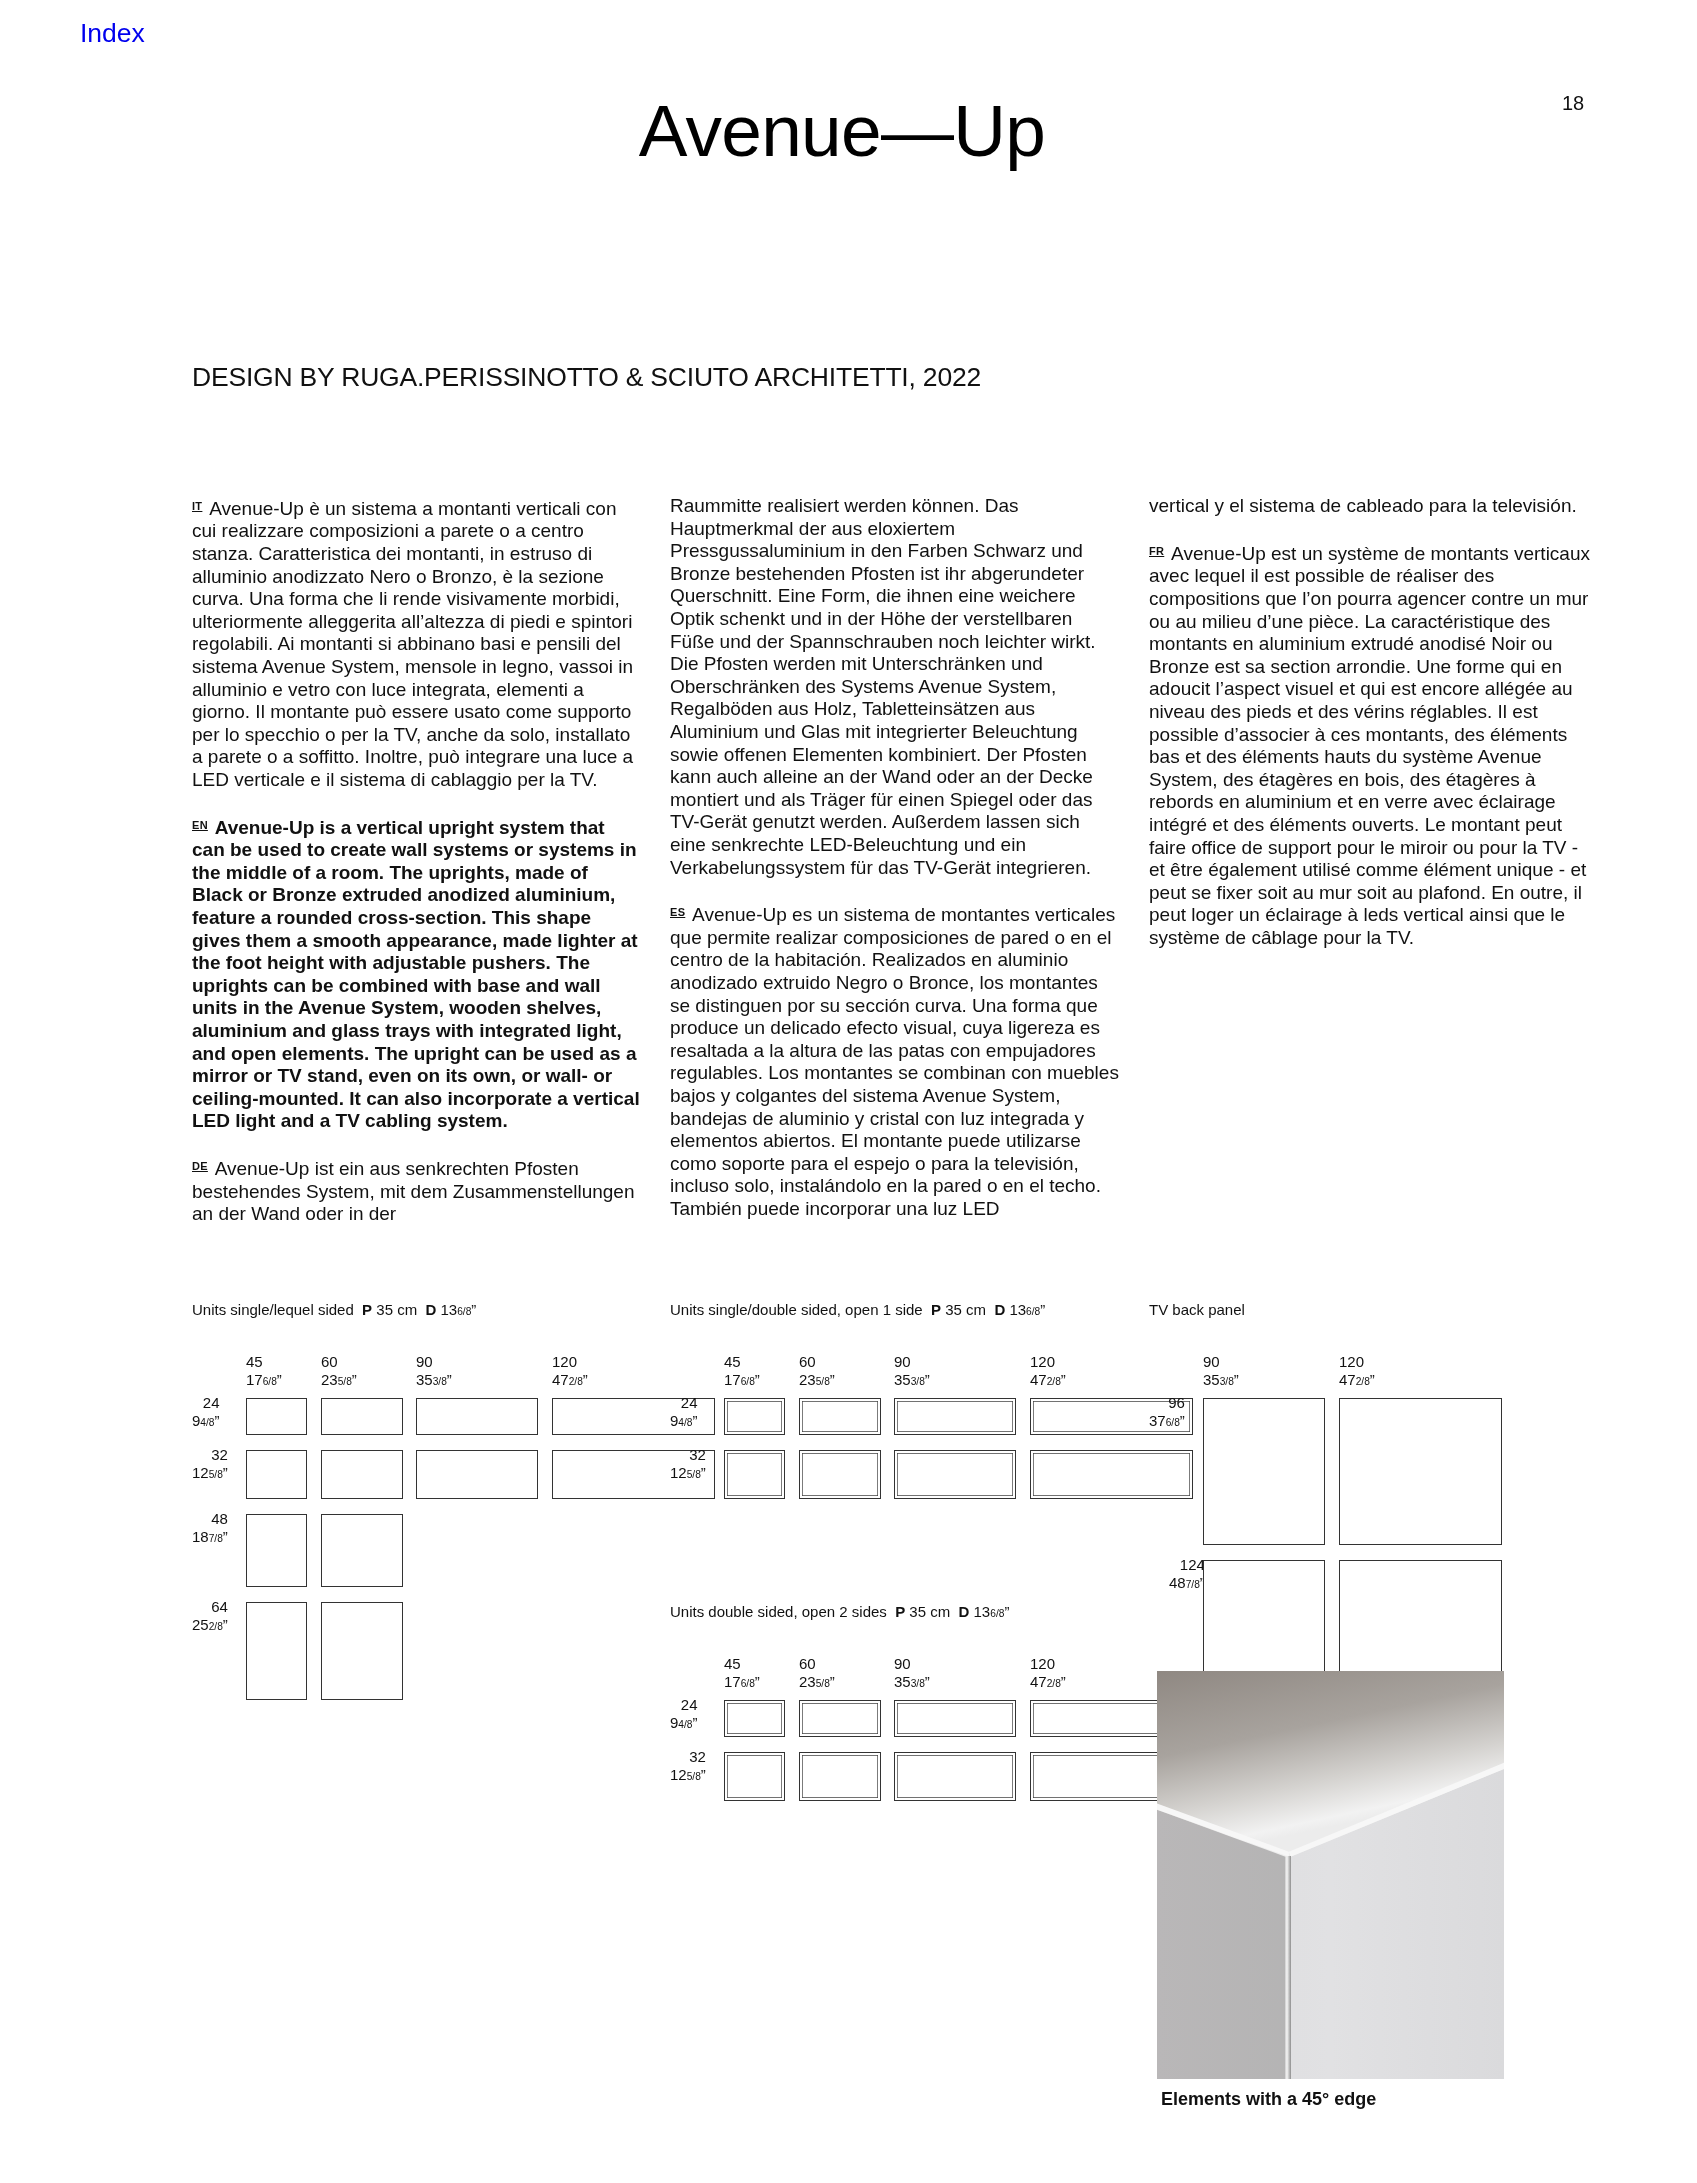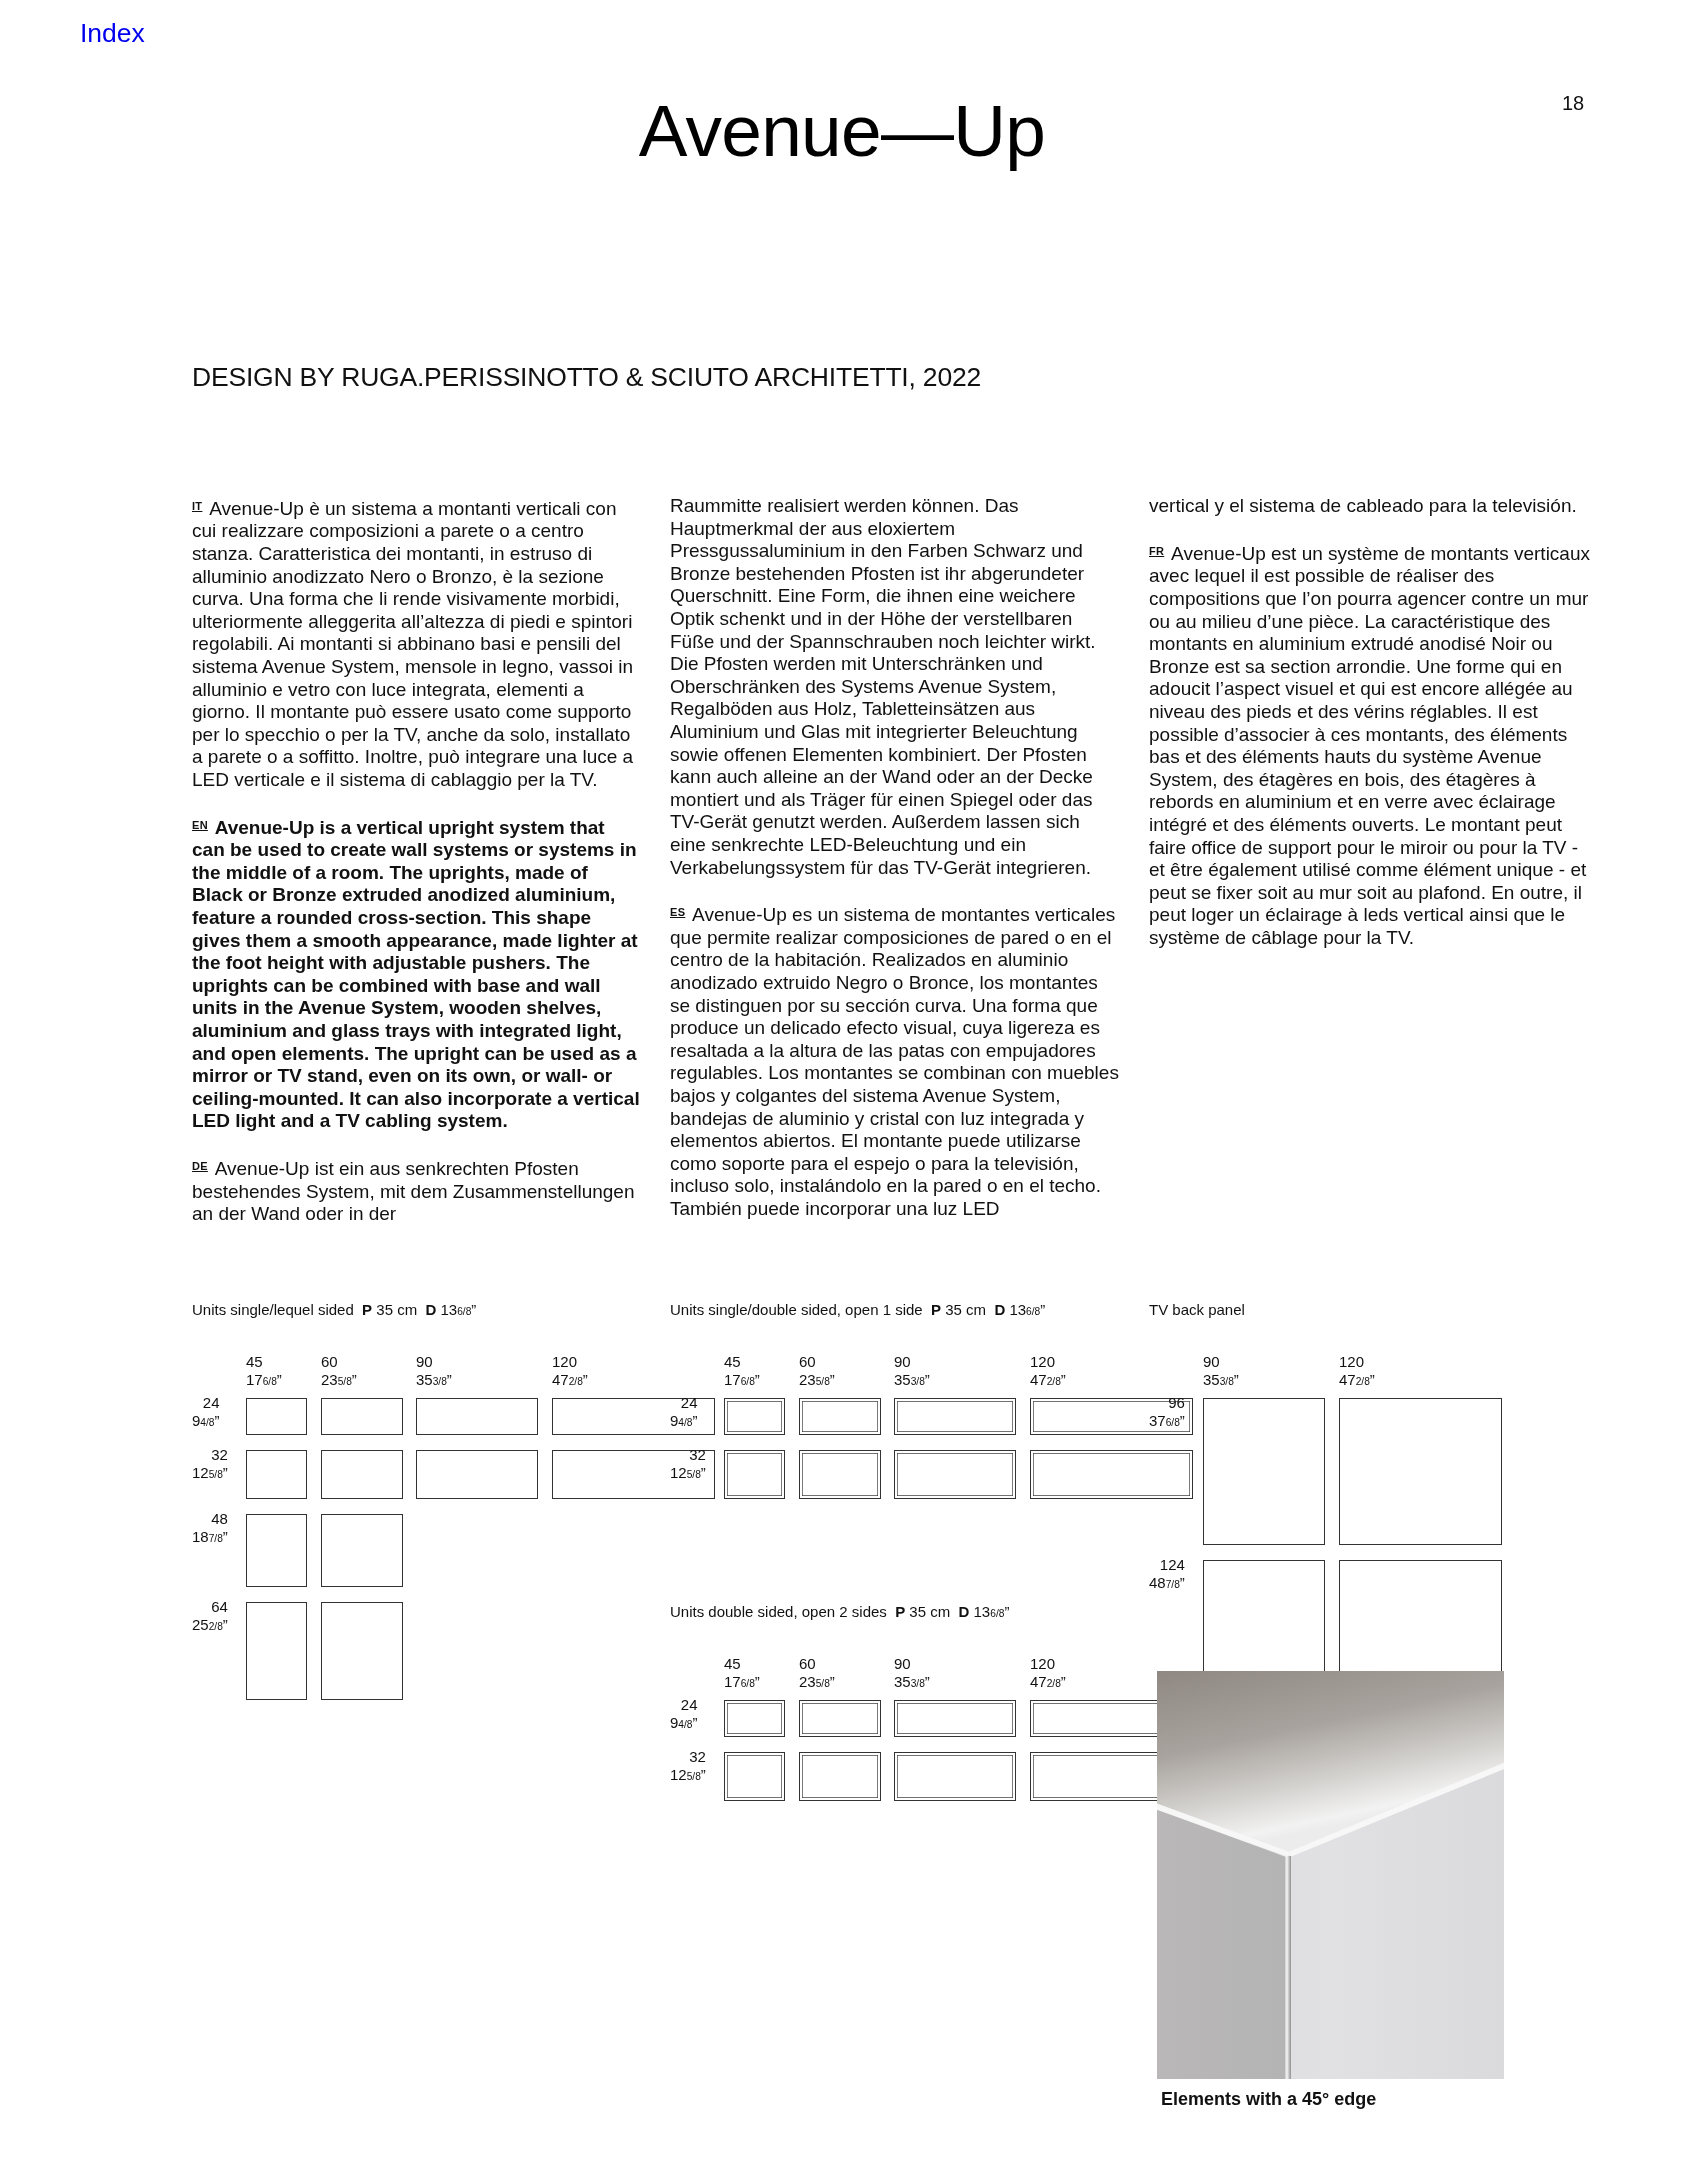--- a/index.html
+++ b/index.html
@@ -212,21 +212,21 @@
     <div class="col-head" style="left: 190px; top: 52px;">
       <div>120</div>
       <div><span>47</span><span class="frac">2/8</span><span>”</span></div>
     </div>
     <div class="row-head" style="top: 93px;">
       <div>96</div>
       <div><span>37</span><span class="frac">6/8</span><span>”</span></div>
     </div>
     <div class="box" style="left: 54px; top: 97px; width: 122px; height: 147px;"></div>
     <div class="box" style="left: 190px; top: 97px; width: 163px; height: 147px;"></div>
-    <div class="row-head" style="top: 255px;">
+    <div class="row-head" style="top: 255px; margin-left: 20px;">
       <div>124</div>
       <div><span>48</span><span class="frac">7/8</span><span>”</span></div>
     </div>
     <div class="box" style="left: 54px; top: 259px; width: 122px; height: 190px;"></div>
     <div class="box" style="left: 190px; top: 259px; width: 163px; height: 190px;"></div>
   </div>
 <div id="grid-4" class="grid-block">
     <div class="grid-caption"><span>Units double sided, open 2 sides</span>&nbsp;&nbsp;<b>P</b><span> 35 cm</span><b>&nbsp;&nbsp;D</b><span> 13</span><span class="frac">6/8</span><span>”</span></div>
     <div class="col-head" style="left: 54px; top: 52px;">
       <div>45</div>

